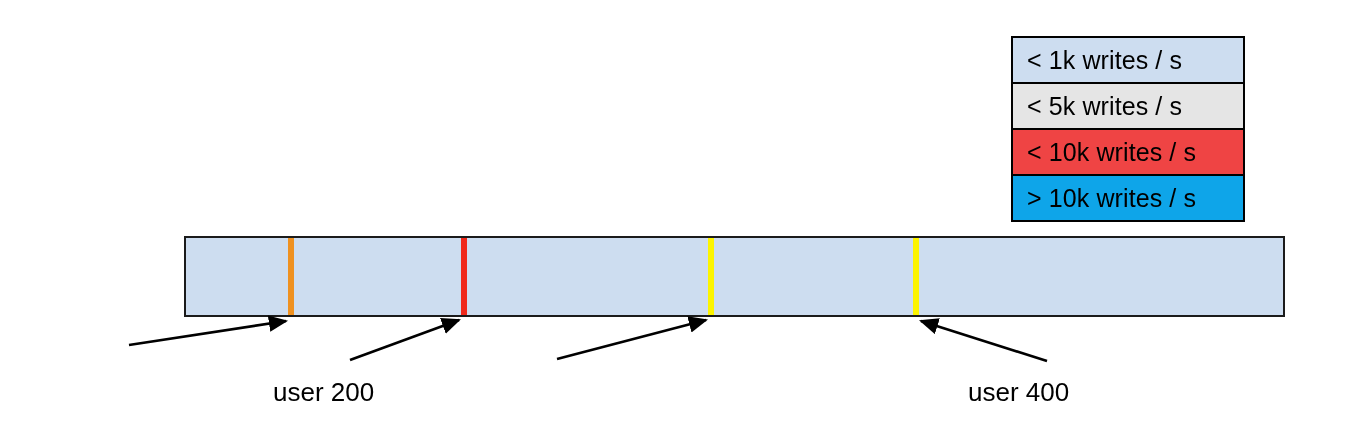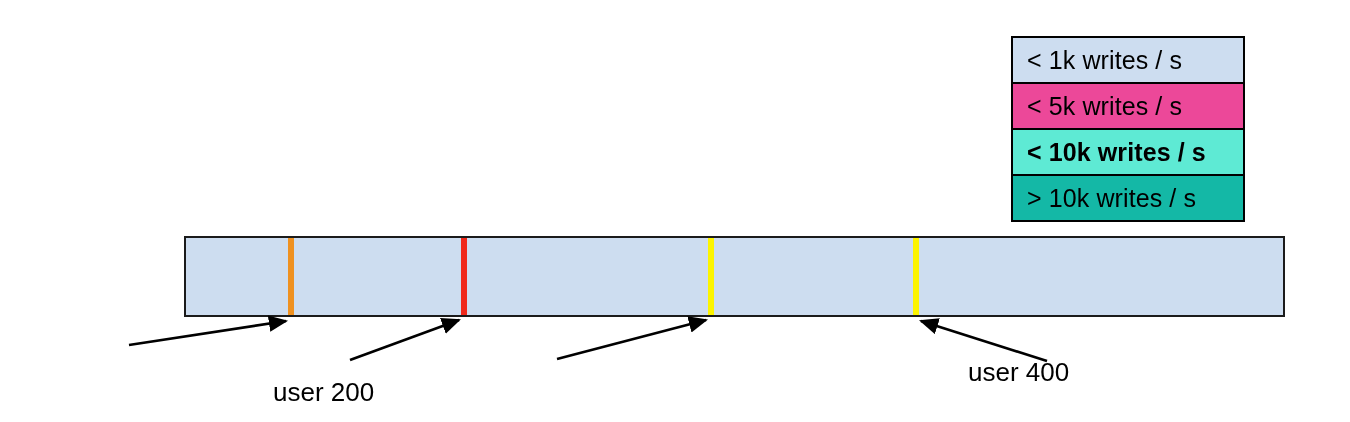--- a/index.html
+++ b/index.html
@@ -99,27 +99,27 @@
 </style>
 </head>
 <body>
 
 <div id="stage">
 
   <div class="legend">
     <div class="legend-row" style="background:#cdddf0;">
       <span>&lt; 1k writes / s</span>
     </div>
-    <div class="legend-row" style="background:#ec4899;">
+    <div class="legend-row" style="background:#e5e5e5;">
       <span>&lt; 5k writes / s</span>
     </div>
-    <div class="legend-row" style="background:#5eead4;font-weight:bold;">
+    <div class="legend-row" style="background:#ef4444;">
       <span>&lt; 10k writes / s</span>
     </div>
-    <div class="legend-row" style="background:#14b8a6;">
+    <div class="legend-row" style="background:#0ea5e9;">
       <span>&gt; 10k writes / s</span>
     </div>
   </div>
 
 
   <div class="bar">
     <div class="marker" style="left:102px; background:#ef9120;"></div>
     <div class="marker" style="left:275px; background:#f0291b;"></div>
     <div class="marker" style="left:522px; background:#fcf400;"></div>
     <div class="marker" style="left:727px; background:#fcf400;"></div>
@@ -131,15 +131,15 @@
         <path d="M0,0 L7.4,3.2 L0,6.4 Z" fill="#000000"></path>
       </marker>
     </defs>
     <line x1="129" y1="318" x2="286" y2="294" stroke="#000000" stroke-width="2.6" marker-end="url(#ah)"></line>
     <line x1="350" y1="333" x2="459" y2="293" stroke="#000000" stroke-width="2.6" marker-end="url(#ah)"></line>
     <line x1="557" y1="332" x2="706" y2="293" stroke="#000000" stroke-width="2.6" marker-end="url(#ah)"></line>
     <line x1="1047" y1="334" x2="921" y2="294" stroke="#000000" stroke-width="2.6" marker-end="url(#ah)"></line>
   </svg>
 
   <div class="user-label" style="left:273px; top:350px;">user 200</div>
-  <div class="user-label" style="left:968px; top:330px;">user 400</div>
+  <div class="user-label" style="left:968px; top:350px;">user 400</div>
 
 </div>
 
 </body></html>

